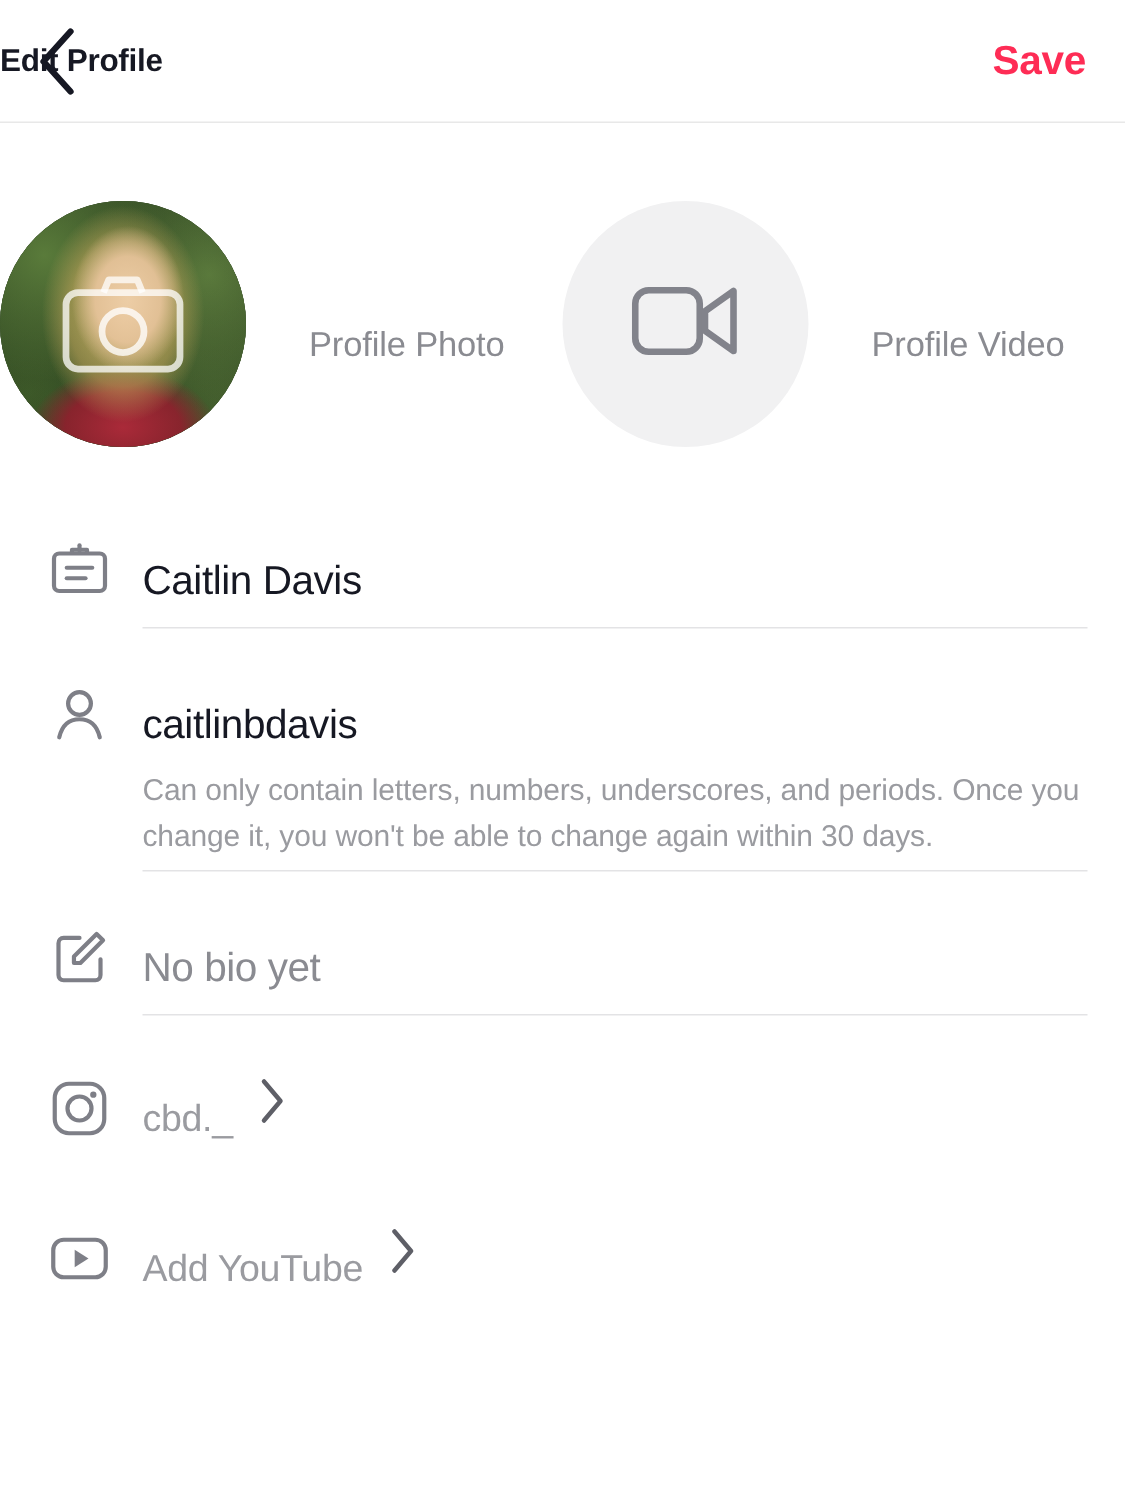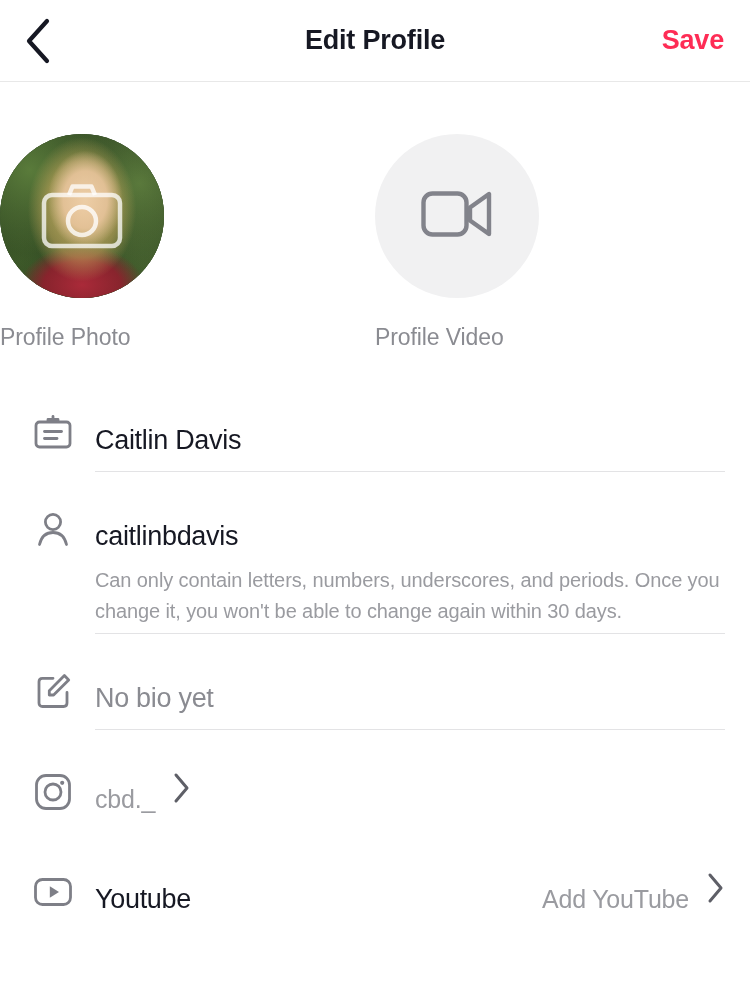--- a/index.html
+++ b/index.html
@@ -37,22 +37,22 @@
     cursor: pointer;
   }
   .back-btn svg { display: block; }
   .header-title {
     position: absolute;
     left: 0;
     right: 0;
     top: 0;
     height: 81px;
     line-height: 81px;
-    text-align: center;
-    font-size: 27px;
+    text-align: left;
+    font-size: 21px;
     font-weight: bold;
     letter-spacing: -0.2px;
     color: #161823;
   }
   .save-btn {
     position: absolute;
     right: 26px;
     top: 0;
     height: 81px;
     line-height: 81px;
@@ -65,22 +65,24 @@
 
   
   .media-row {
     display: flex;
     padding-top: 52px;
     padding-bottom: 0;
   }
   .media-cell {
     width: 375px;
     display: flex;
-    flex-direction: column;
+    flex-direction: row;
+    align-items: center;
     cursor: pointer;
+    gap: 42px;
   }
   .avatar {
     width: 164px;
     height: 164px;
     border-radius: 50%;
     position: relative;
     overflow: hidden;
     background: #2e4424;
   }
   .avatar .photo {
@@ -312,21 +314,20 @@
 
   <div class="row">
     <div class="row-icon">
       <svg width="40" height="40" viewBox="0 0 40 40" fill="none" xmlns="http://www.w3.org/2000/svg">
         <rect x="2.5" y="7.5" width="35" height="25" rx="7" stroke="#7e7f87" stroke-width="2.8"></rect>
         <path d="M16.8 14.2 L26 20 L16.8 25.8 Z" fill="#7e7f87"></path>
       </svg>
     </div>
     <div class="row-body">
       <div class="row-line">
-        <div class="row-label">Youtube</div>
         <div class="row-right">
           <span class="row-value">Add YouTube</span>
           <span>
             <svg width="18" height="32" viewBox="0 0 18 32" fill="none" xmlns="http://www.w3.org/2000/svg">
               <path d="M3 3 L14 16 L3 29" stroke="#5e5f67" stroke-width="3" stroke-linecap="round" stroke-linejoin="round"></path>
             </svg>
           </span>
         </div>
       </div>
     </div>

